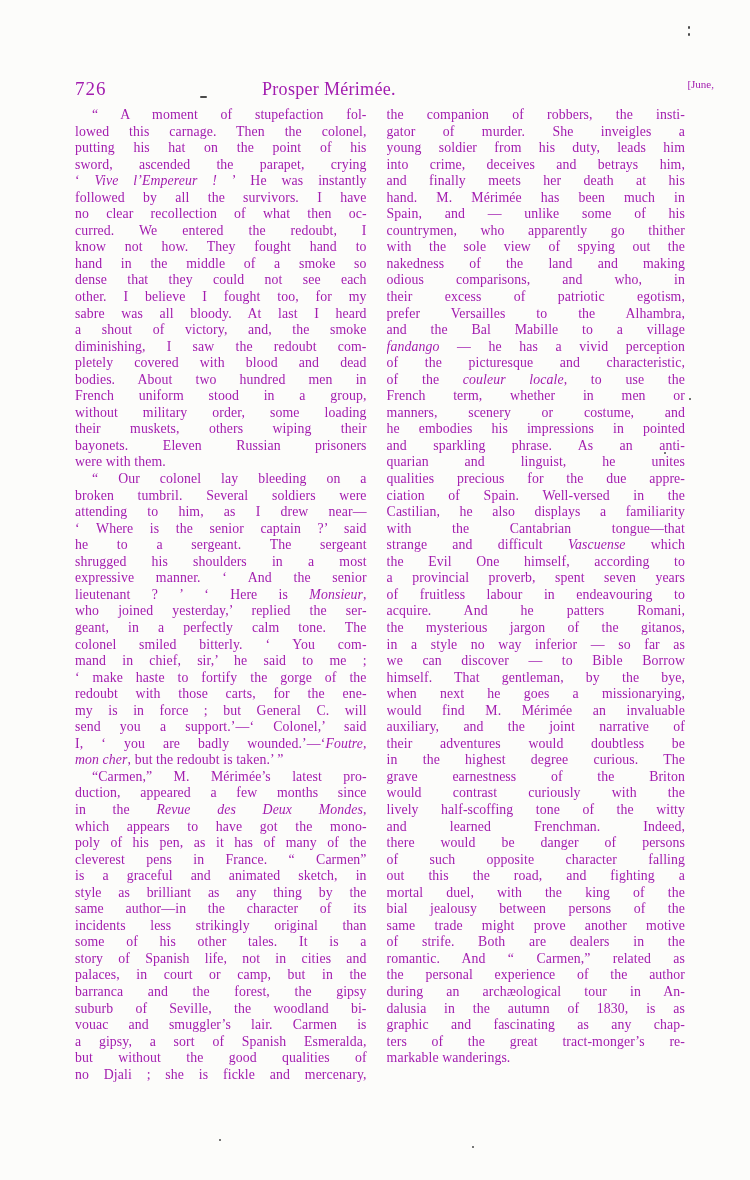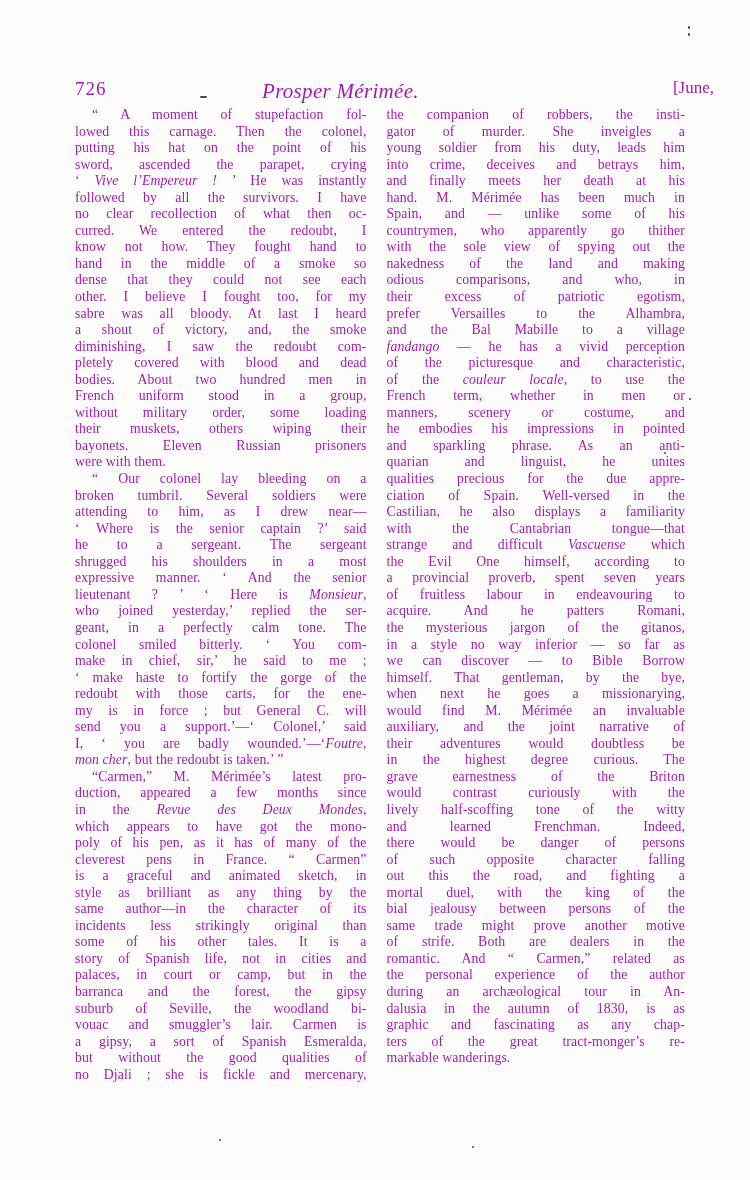--- a/index.html
+++ b/index.html
@@ -18,25 +18,25 @@
     position:absolute;
     left:75px;right:64px;top:78px;
     height:22px;
   }
   .pageno{
     position:absolute;left:0;top:0;
     font-size:19px;letter-spacing:1px;
   }
   .running-title{
     position:absolute;left:187px;top:1px;
-    font-size:21px;font-style:italic;letter-spacing:0.3px;
+    font-size:18px;letter-spacing:0.3px;
   }
   .issue{
     position:absolute;right:0;top:0;
-    font-size:17px;
+    font-size:11px;
   }
   
   .columns{
     position:absolute;
     left:75px;top:107px;
     width:610px;
     display:flex;
     gap:20px;
   }
   .col{width:298px;}
@@ -103,21 +103,21 @@
           <div class="line">broken tumbril.  Several soldiers were</div>
           <div class="line">attending to him, as I drew near—</div>
           <div class="line">‘ Where is the senior captain ?’ said</div>
           <div class="line">he to a sergeant.  The sergeant</div>
           <div class="line">shrugged his shoulders in a most</div>
           <div class="line">expressive manner.  ‘ And the senior</div>
           <div class="line">lieutenant ? ’  ‘ Here is <i>Monsieur</i>,</div>
           <div class="line">who joined yesterday,’ replied the ser-</div>
           <div class="line">geant, in a perfectly calm tone.  The</div>
           <div class="line">colonel smiled bitterly.  ‘ You com-</div>
-          <div class="line">make in chief, sir,’ he said to me ;</div>
+          <div class="line">mand in chief, sir,’ he said to me ;</div>
           <div class="line">‘ make haste to fortify the gorge of the</div>
           <div class="line">redoubt with those carts, for the ene-</div>
           <div class="line">my is in force ; but General C. will</div>
           <div class="line">send you a support.’—‘ Colonel,’ said</div>
           <div class="line">I, ‘ you are badly wounded.’—‘<i>Foutre</i>,</div>
           <div class="line flush"><i>mon cher</i>, but the redoubt is taken.’ ”</div>
         </div>
         <div class="para">
           <div class="line indent">“Carmen,” M. Mérimée’s latest pro-</div>
           <div class="line">duction, appeared a few months since</div>

